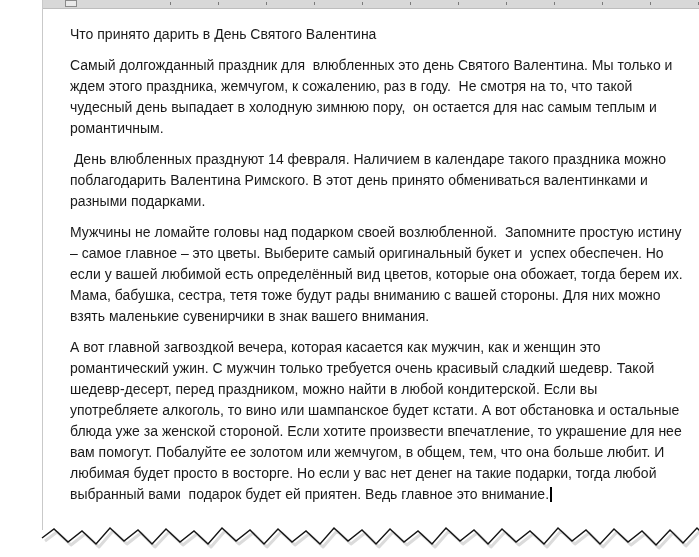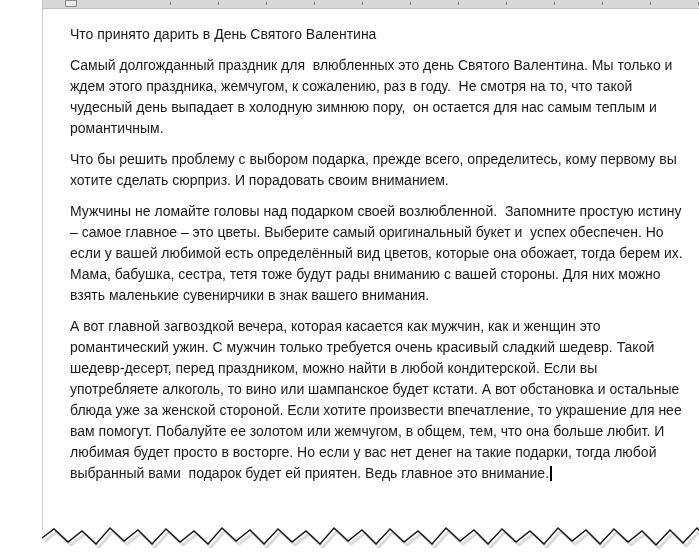--- a/index.html
+++ b/index.html
@@ -47,21 +47,21 @@
       <div class="tick" style="left: 463px;"></div>
       <div class="tick" style="left: 511px;"></div>
       <div class="tick" style="left: 559px;"></div>
       <div class="tick" style="left: 607px;"></div>
       <div class="tick" style="left: 655px;"></div>
     </div>
 
   <div class="doc">
     <p>Что принято дарить в День Святого Валентина</p>
     <p><span>Самый долгожданный праздник для  влюбленных это день Святого Валентина. Мы только и ждем этого праздника, жемчугом, к сожалению, раз в году.  Не смотря на то, что такой чудесный день выпадает в холодную зимнюю пору,  он остается для нас самым теплым и романтичным.</span></p>
-    <p><span>Что бы решить проблему с выбором подарка, прежде всего, определитесь, кому первому вы хотите сделать сюрприз. И порадовать своим вниманием.</span></p>
+    <p><span> День влюбленных празднуют 14 февраля. Наличием в календаре такого праздника можно поблагодарить Валентина Римского. В этот день принято обмениваться валентинками и разными подарками.</span></p>
     <p><span>Мужчины не ломайте головы над подарком своей возлюбленной.  Запомните простую истину – самое главное – это цветы. Выберите самый оригинальный букет и  успех обеспечен. Но если у вашей любимой есть определённый вид цветов, которые она обожает, тогда берем их. Мама, бабушка, сестра, тетя тоже будут рады вниманию с вашей стороны. Для них можно взять маленькие сувенирчики в знак вашего внимания.</span></p>
     <p><span>А вот главной загвоздкой вечера, которая касается как мужчин, как и женщин это романтический ужин. С мужчин только требуется очень красивый сладкий шедевр. Такой шедевр-десерт, перед праздником, можно найти в любой кондитерской. Если вы употребляете алкоголь, то вино или шампанское будет кстати. А вот обстановка и остальные блюда уже за женской стороной. Если хотите произвести впечатление, то украшение для нее вам помогут. Побалуйте ее золотом или жемчугом, в общем, тем, что она больше любит. И любимая будет просто в восторге. Но если у вас нет денег на такие подарки, тогда любой выбранный вами  подарок будет ей приятен. Ведь главное это внимание.</span><span class="caret"></span></p>
   </div>
 
   <svg class="torn" width="699" height="557" viewBox="0 0 699 557">
     <g transform="translate(3,3)">
       <path fill="none" stroke="#bdbdbd" stroke-width="3" stroke-linejoin="round" opacity="0.55" d="M 692 2 L 678 13 L 685 19 L 672 31 L 681 37 L 669 49 L 679 57 L 668 69 L 676 75 L 666 87 L 678 95 L 667 107 L 674 113 L 664 125 L 677 133 L 666 145 L 675 151 L 665 163 L 679 171 L 668 183 L 676 189 L 666 201 L 678 209 L 667 221 L 675 227 L 665 239 L 678 247 L 667 259 L 676 265 L 666 277 L 679 285 L 668 297 L 676 303 L 666 315 L 678 323 L 667 335 L 674 341 L 664 353 L 677 361 L 666 373 L 675 379 L 665 391 L 679 399 L 668 411 L 676 417 L 666 429 L 678 437 L 667 449 L 675 455 L 665 467 L 678 475 L 667 487 L 676 493 L 666 505 L 679 513 L 669 523 L 684 531 L 670 541 L 657 528 L 643 543 L 630 530 L 616 545 L 602 531 L 588 542 L 574 529 L 560 544 L 546 530 L 532 541 L 518 528 L 504 544 L 490 531 L 476 542 L 462 529 L 448 544 L 434 530 L 420 541 L 406 528 L 392 544 L 378 531 L 364 542 L 350 529 L 336 544 L 322 530 L 308 541 L 294 528 L 280 544 L 266 531 L 252 542 L 238 529 L 224 544 L 210 530 L 196 541 L 182 528 L 168 544 L 154 531 L 140 542 L 126 529 L 112 544 L 98 530 L 84 541 L 70 528 L 56 544 L 42 531 L 28 542 L 14 529 L 2 538"></path>
     </g>
     <path fill="none" stroke="#141414" stroke-width="1.4" stroke-linejoin="miter" d="M 692 2 L 678 13 L 685 19 L 672 31 L 681 37 L 669 49 L 679 57 L 668 69 L 676 75 L 666 87 L 678 95 L 667 107 L 674 113 L 664 125 L 677 133 L 666 145 L 675 151 L 665 163 L 679 171 L 668 183 L 676 189 L 666 201 L 678 209 L 667 221 L 675 227 L 665 239 L 678 247 L 667 259 L 676 265 L 666 277 L 679 285 L 668 297 L 676 303 L 666 315 L 678 323 L 667 335 L 674 341 L 664 353 L 677 361 L 666 373 L 675 379 L 665 391 L 679 399 L 668 411 L 676 417 L 666 429 L 678 437 L 667 449 L 675 455 L 665 467 L 678 475 L 667 487 L 676 493 L 666 505 L 679 513 L 669 523 L 684 531 L 670 541 L 657 528 L 643 543 L 630 530 L 616 545 L 602 531 L 588 542 L 574 529 L 560 544 L 546 530 L 532 541 L 518 528 L 504 544 L 490 531 L 476 542 L 462 529 L 448 544 L 434 530 L 420 541 L 406 528 L 392 544 L 378 531 L 364 542 L 350 529 L 336 544 L 322 530 L 308 541 L 294 528 L 280 544 L 266 531 L 252 542 L 238 529 L 224 544 L 210 530 L 196 541 L 182 528 L 168 544 L 154 531 L 140 542 L 126 529 L 112 544 L 98 530 L 84 541 L 70 528 L 56 544 L 42 531 L 28 542 L 14 529 L 2 538"></path>
   </svg>

